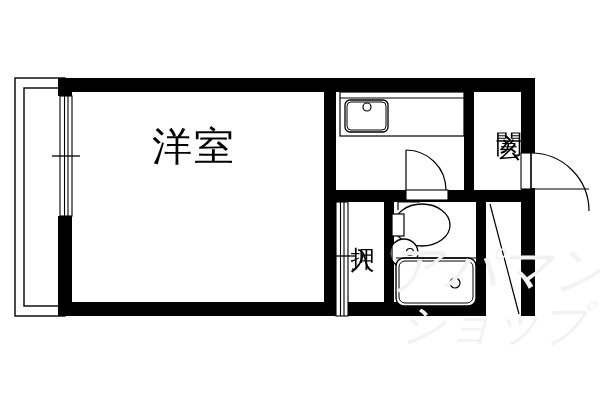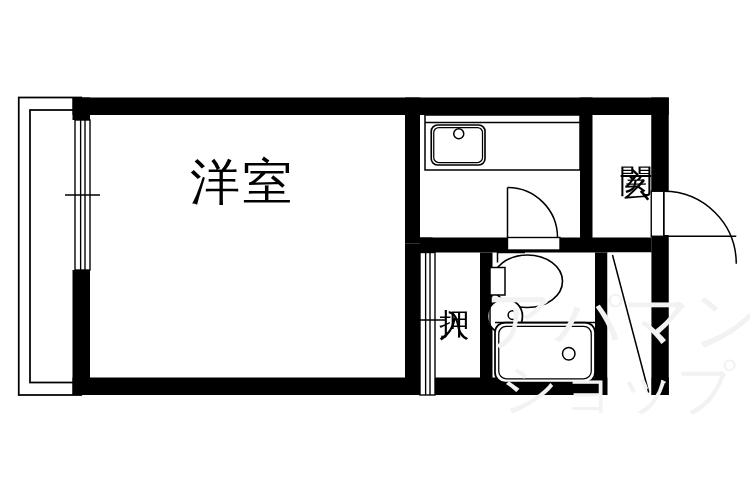--- a/index.html
+++ b/index.html
@@ -37,24 +37,25 @@
     text-orientation: upright;
     line-height: 1.02;
   }
   #label-room      { left: 152px; top: 126px; font-size: 40px; letter-spacing: 2px; }
   #label-area      { left: 118px; top: 204px; font-size: 40px; letter-spacing: 1px; }
   #label-genkan    { left: 496px; top: 112px; font-size: 26px; }
   #label-oshiire   { left: 350px; top: 228px; font-size: 24px; }
   #watermark {
     position: absolute;
     left: 388px;
-    top: 214px;
+    top: 228px;
     width: 212px;
     height: 125px;
     pointer-events: none;
+    font-style: italic;
   }
   #watermark svg { display: block; }
 </style>
 </head>
 <body>
 
 <div id="plan">
 
   <svg class="layer" viewBox="0 0 600 400">
 

